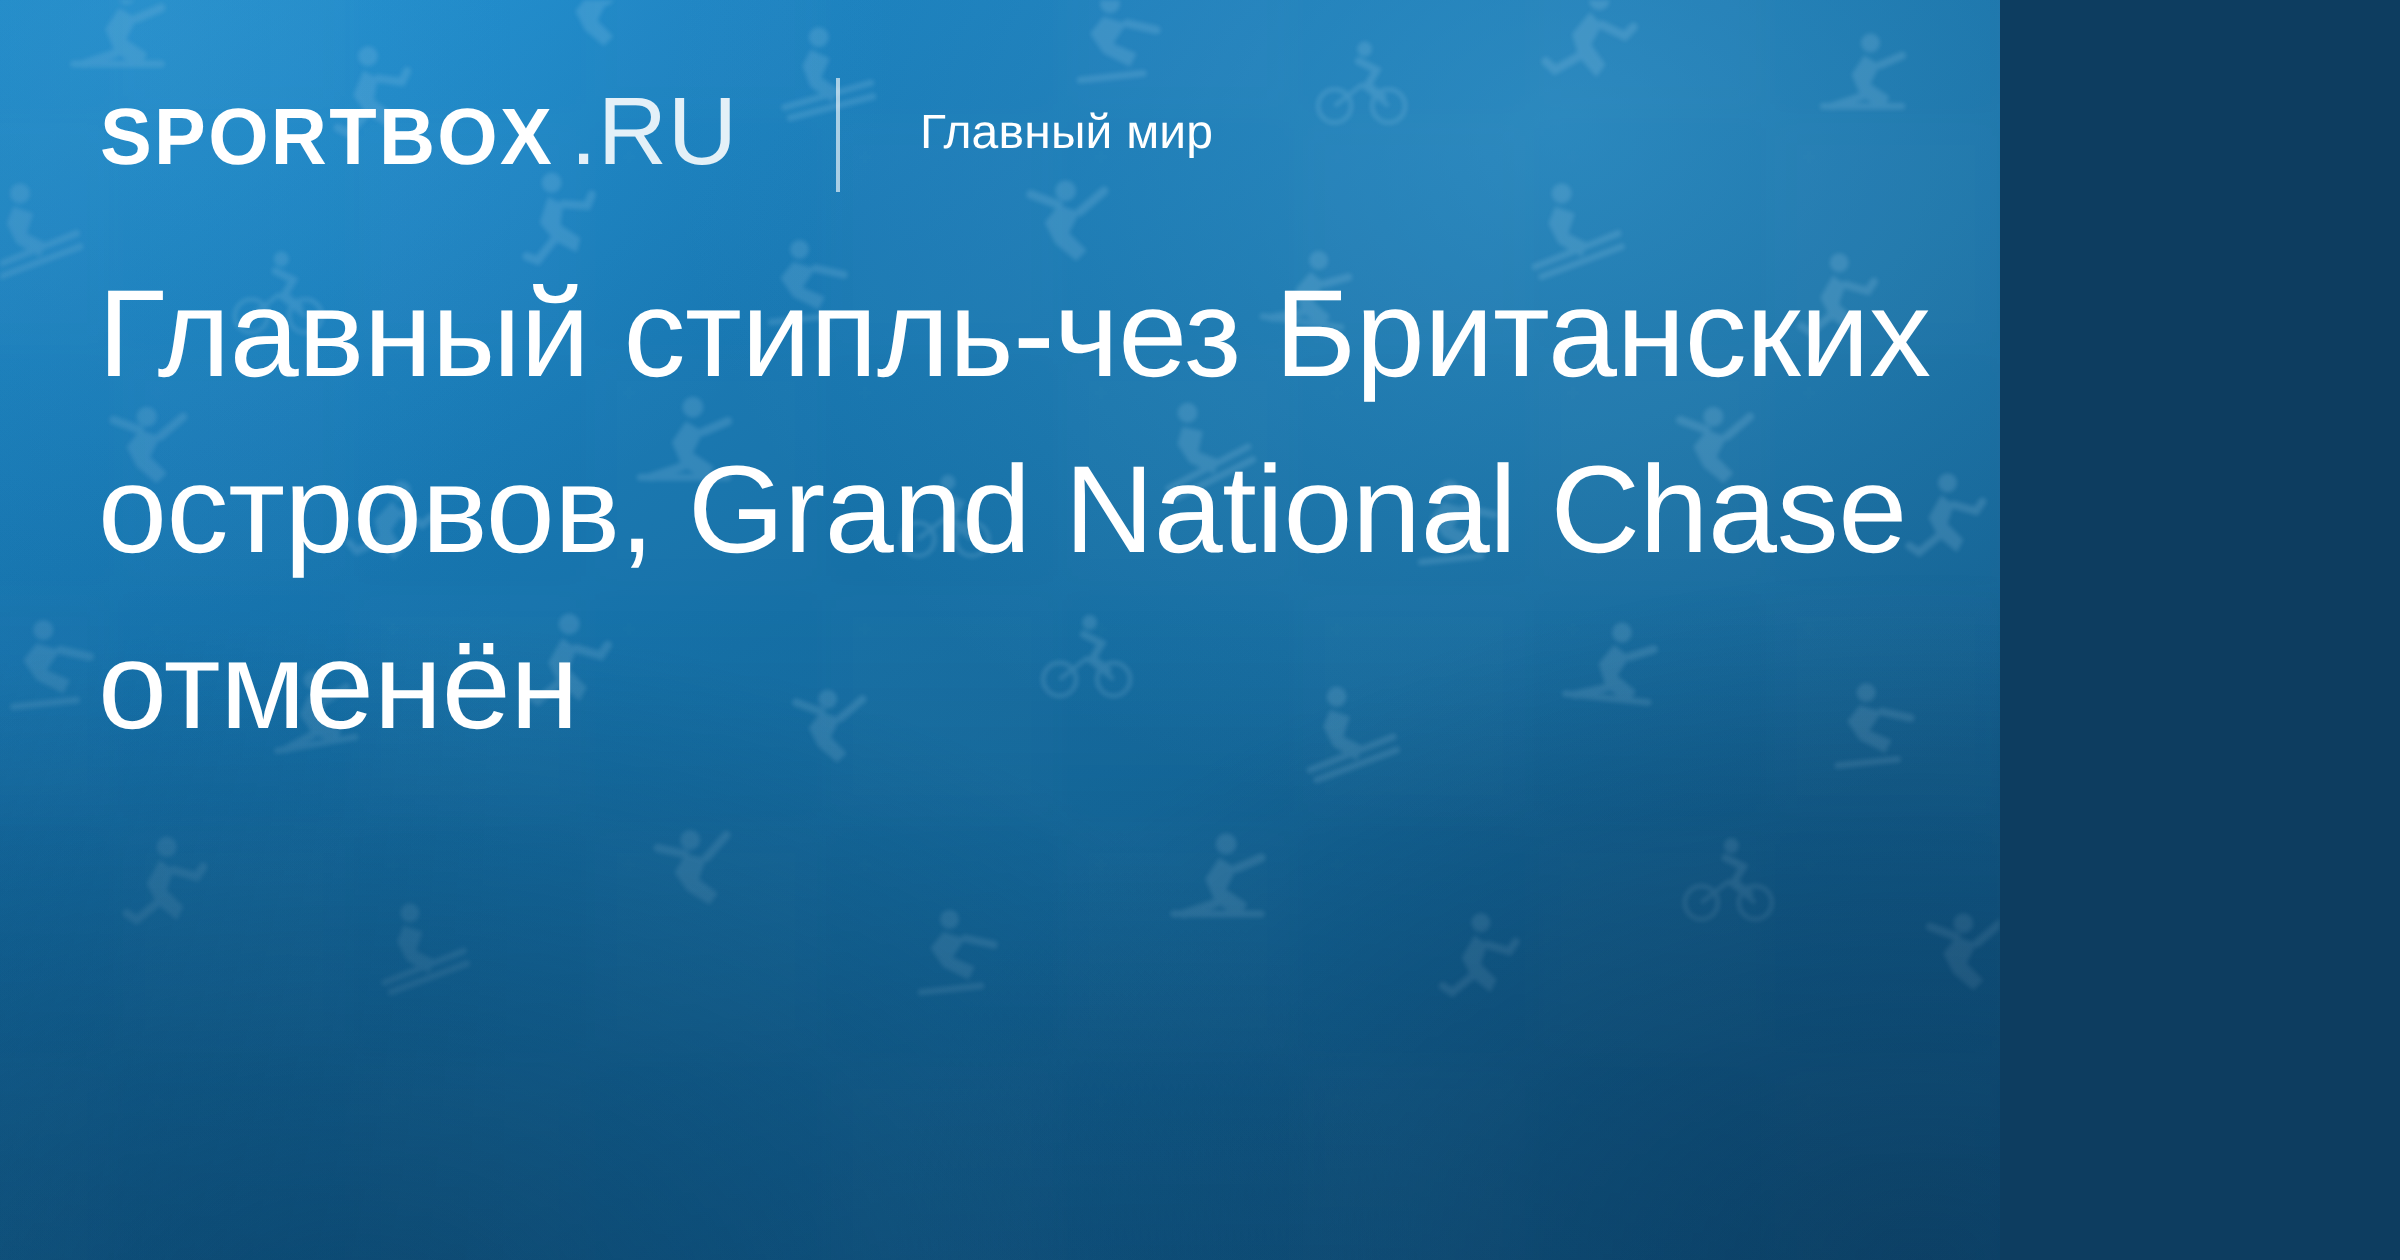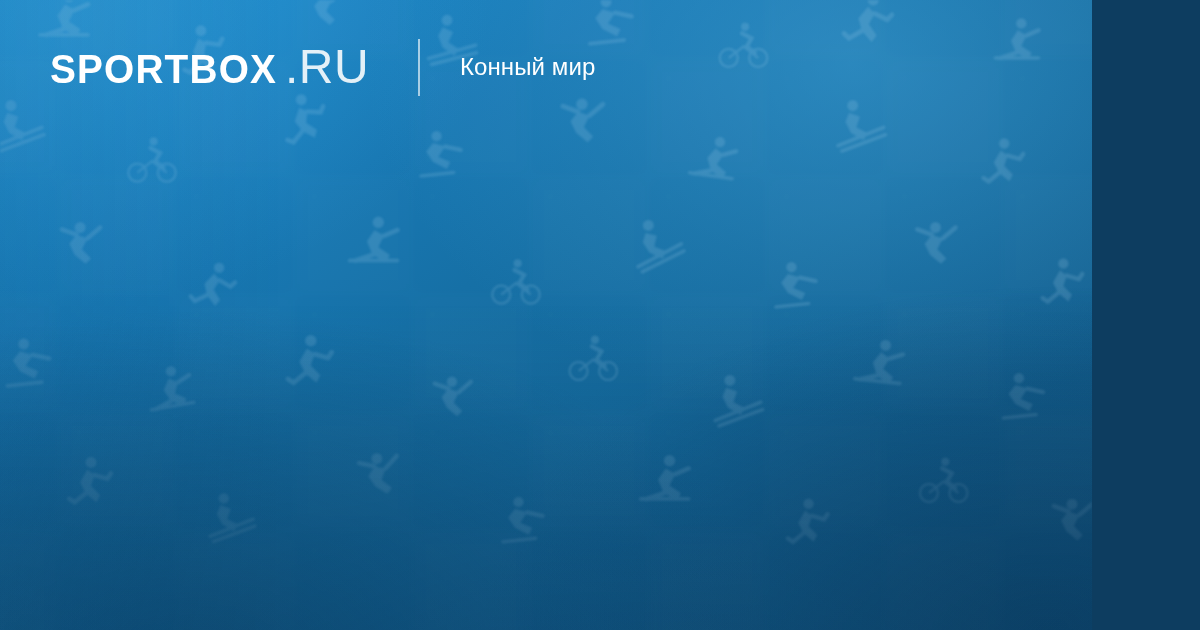--- a/index.html
+++ b/index.html
@@ -6,21 +6,21 @@
     margin: 0;
     padding: 0;
     background: #0d3d60;
   }
   body {
     font-family: "Liberation Sans", sans-serif;
   }
 
   .share-card {
     position: relative;
-    width: 1092px;
+    width: 1000px;
     height: 630px;
     overflow: hidden;
     background: #1372ad;
   }
   .bg-grad-main {
     position: absolute;
     inset: 0;
     background:
       linear-gradient(147deg,
         #1f92d3 0%,
@@ -254,17 +254,20 @@
   <div class="bg-dark-bl"></div>
   <div class="bg-dark-br"></div>
   <div class="bg-vignette"></div>
 
   <div class="header">
     <a class="logo">
       <span class="logo-main">SPORTBOX</span>
       <span class="logo-tld">.RU</span>
     </a>
     <div class="header-divider"></div>
-    <div class="section-label">Конный мир</div>
+    <div class="section-label">Главный мир</div>
   </div>
 
+  <div class="title-block">
+    <h1 class="title">Главный стипль-чез Британских островов, Grand National Chase отменён</h1>
+  </div>
 
 </div>
 
 </body></html>

